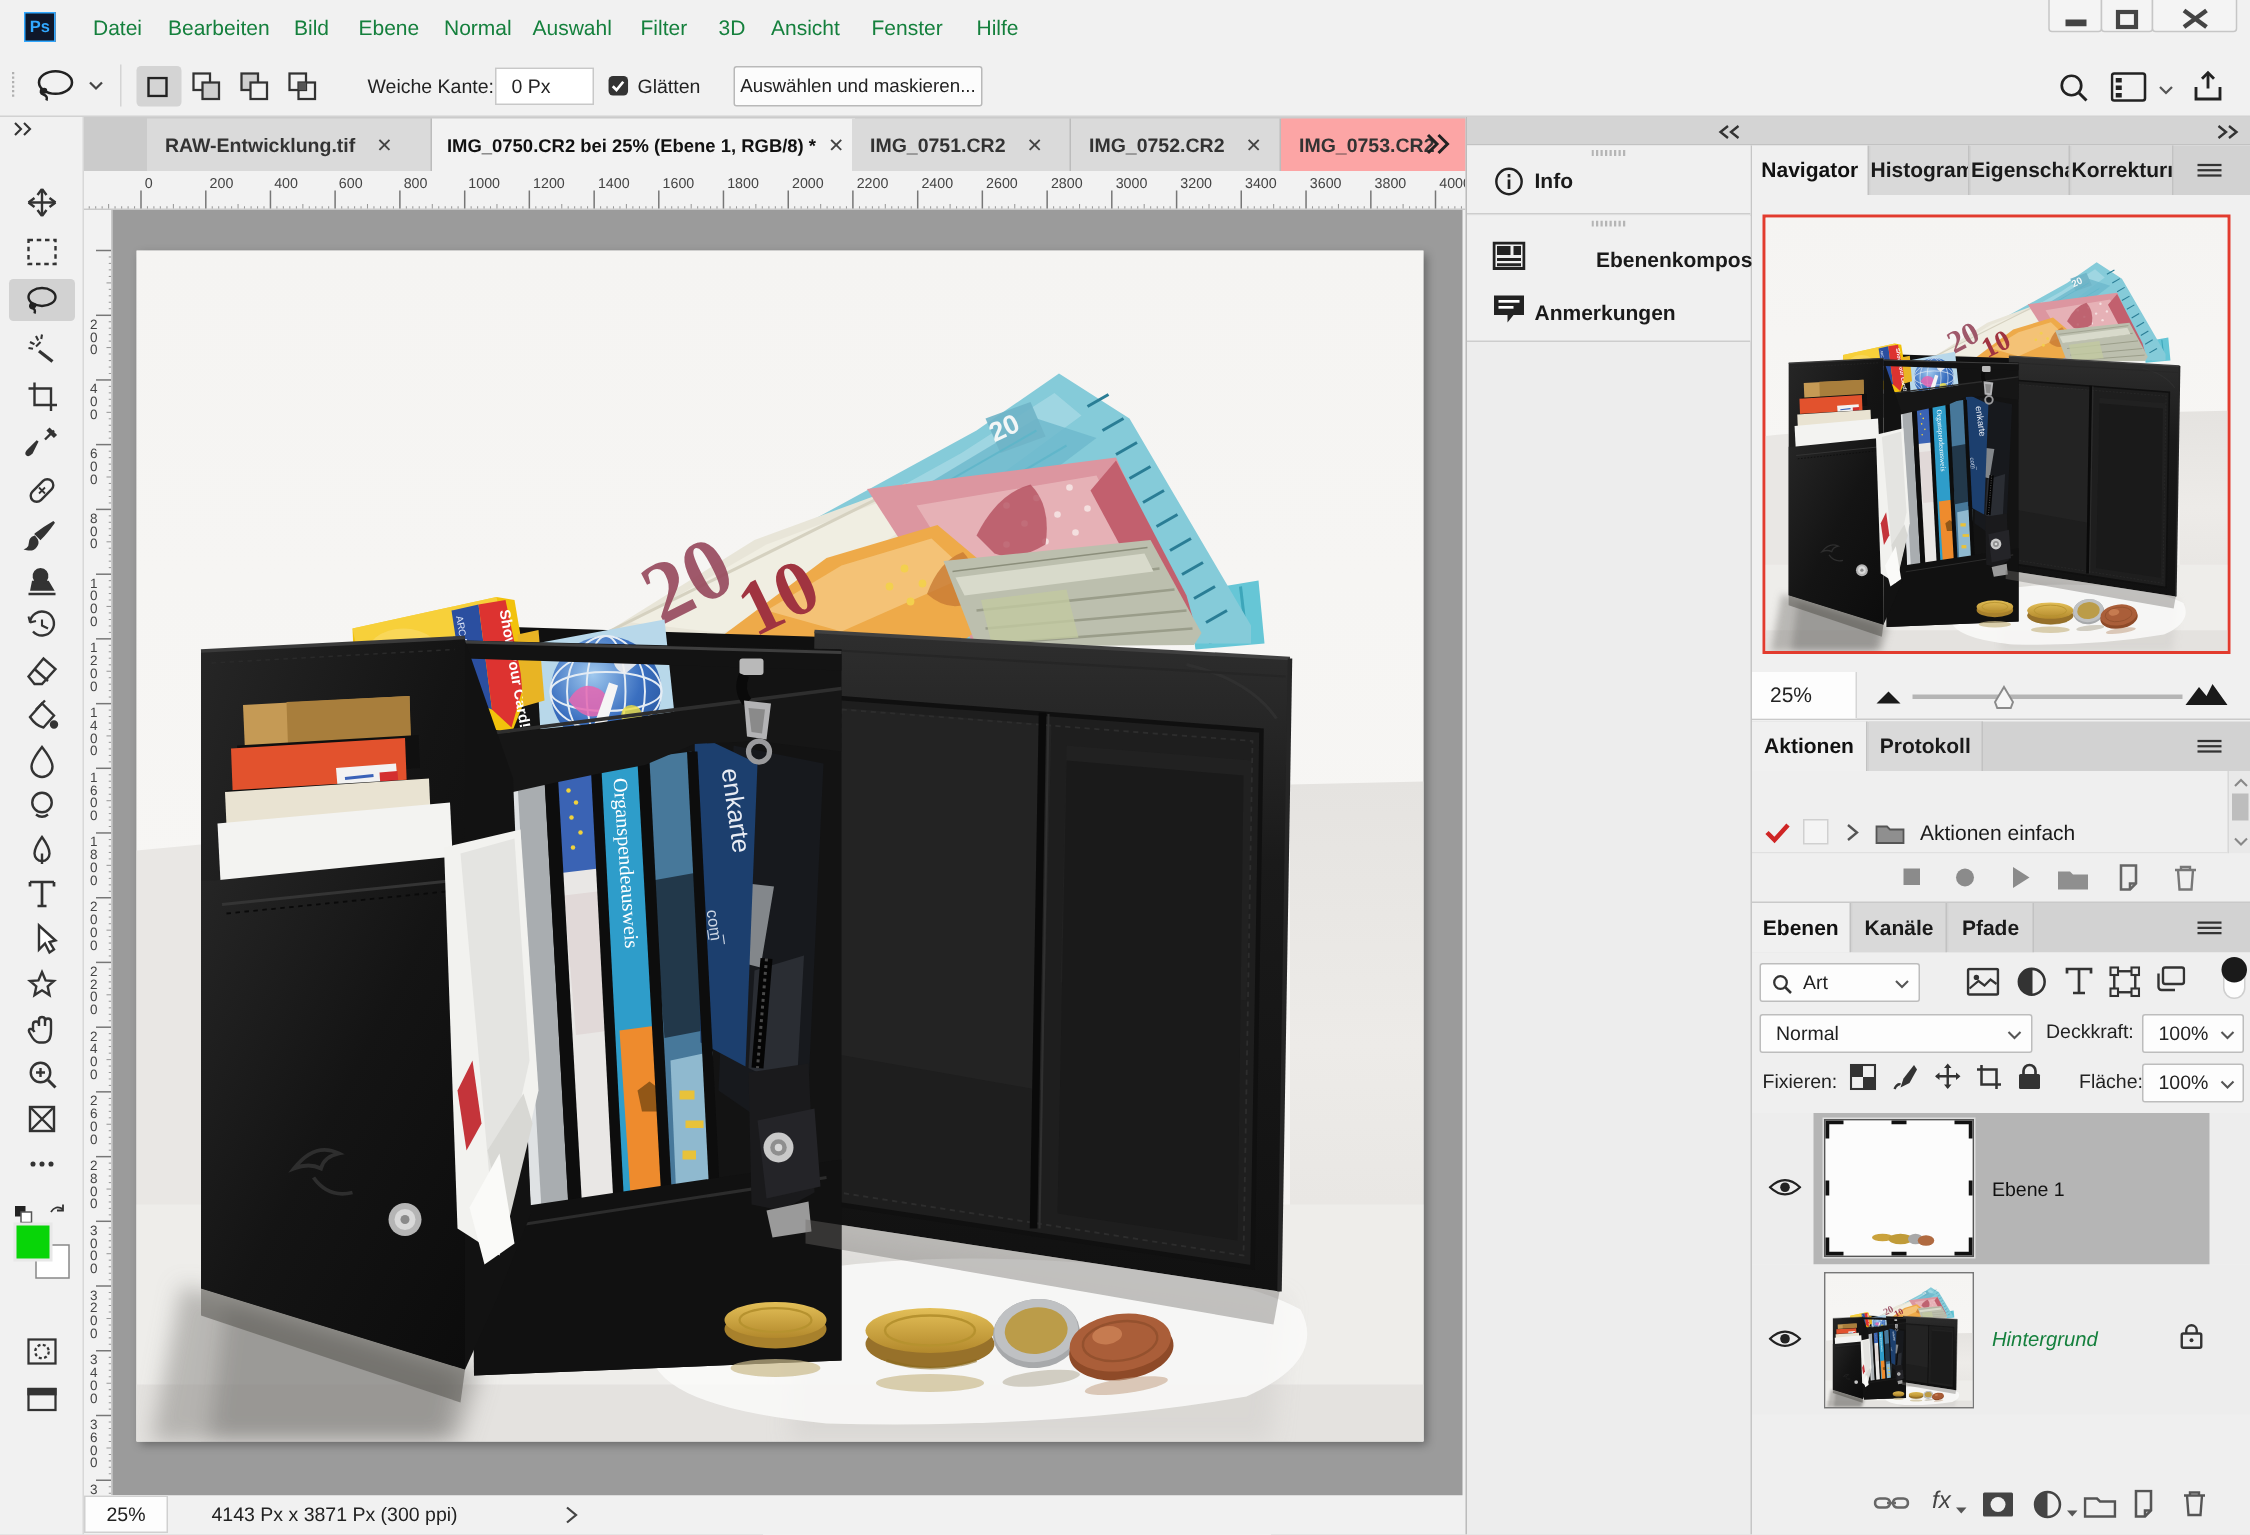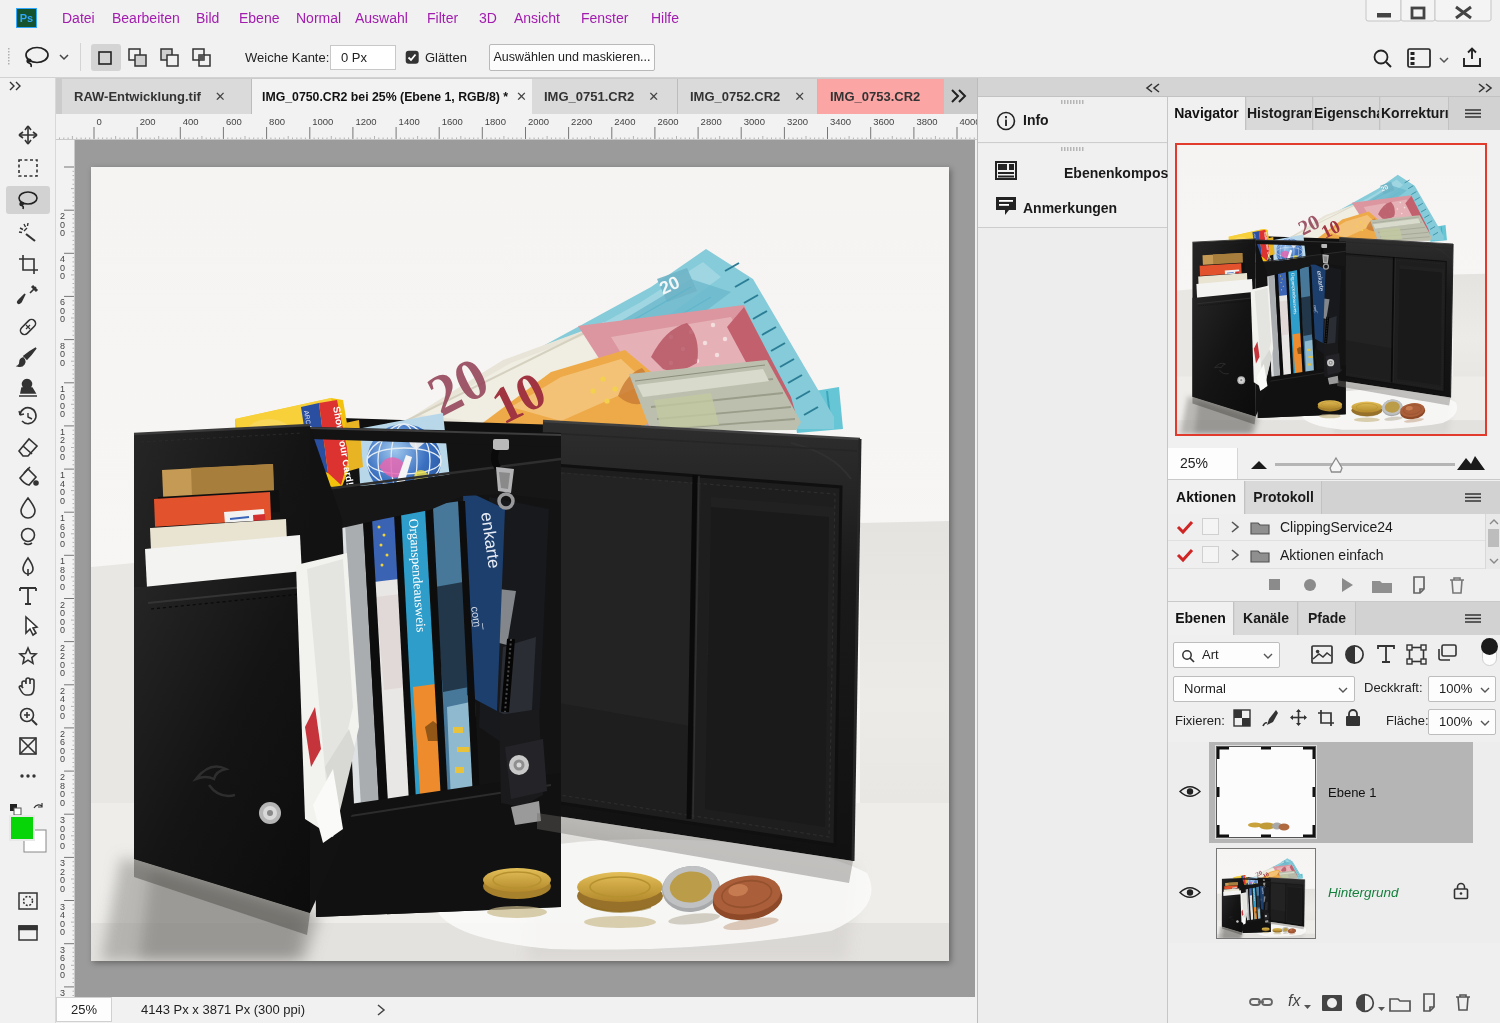--- a/index.html
+++ b/index.html
@@ -1,32 +1,32 @@
 <!DOCTYPE html>
 <html><head>
 <meta charset="utf-8">
 <style>
 * { margin:0; padding:0; box-sizing:border-box; }
 html,body { width:1500px; height:1023px; overflow:hidden; font-family:"Liberation Sans", sans-serif; background:#f0f0f0; }
 .abs { position:absolute; }
 #app { position:relative; width:1500px; height:1023px; background:#f0f0f0; }
 
 #menubar { left:0; top:0; width:1500px; height:36px; background:#f1f1f1; }
-#pslogo { left:16px; top:8px; width:21px; height:20px; background:#14532d; border:1px solid #31a8ff; color:#31a8ff; font-size:11px; font-weight:bold; text-align:center; line-height:18px; }
-.menuitem { position:absolute; top:0; height:36px; line-height:36px; color:#a21caf; font-size:14px; }
+#pslogo { left:16px; top:8px; width:21px; height:20px; background:#0f172a; border:1px solid #31a8ff; color:#31a8ff; font-size:11px; font-weight:bold; text-align:center; line-height:18px; }
+.menuitem { position:absolute; top:0; height:36px; line-height:36px; color:#15803d; font-size:14px; }
 
 #optbar { left:0; top:36px; width:1500px; height:42px; background:#f1f1f1; border-bottom:1px solid #d2d2d2; }
 .optsep { position:absolute; top:7px; width:1px; height:28px; background:#d4d4d4; }
 #modebox { left:91px; top:8px; width:30px; height:27px; background:#d4d4d4; border-radius:3px; }
 .opttext { position:absolute; color:#222; font-size:13px; }
 #feather { left:330px; top:9px; width:66px; height:25px; background:#fff; border:1px solid #c8c8c8; font-size:13px; color:#222; padding:4px 0 0 10px; }
 #maskbtn { left:489px; top:8px; width:166px; height:27px; background:#fcfcfc; border:1px solid #b9b9b9; border-radius:2px; font-size:12.5px; white-space:nowrap; color:#222; text-align:center; line-height:25px; }
 
 #tabbar { left:56px; top:78px; width:921px; height:36px; background:#cbcbcb; }
-.dtab { position:absolute; top:1px; height:35px; font-size:13px; font-weight:bold; color:#333; line-height:35px; padding-left:12px; }
+.dtab { position:absolute; top:1px; height:35px; font-size:13px; font-weight:bold; color:#333; line-height:35px; padding-left:12px;margin-left:36px; }
 .dtab .x { font-weight:normal; color:#444; margin-left:14px; font-size:13px; }
 
 #toolbar { left:0; top:78px; width:56px; height:945px; background:#f1f1f1; border-right:1px solid #d8d8d8; }
 
 #hruler { left:56px; top:114px; width:921px; height:26px; background:#f2f2f2; border-bottom:1px solid #c9c9c9; overflow:hidden;}
 #vruler { left:56px; top:140px; width:19px; height:857px; background:#f2f2f2; border-right:1px solid #c9c9c9; overflow:hidden;}
 #canvas { left:75px; top:140px; width:900px; height:857px; background:#9b9b9b; overflow:hidden; }
 #photo { left:16px; top:27px; width:858px; height:794px; background:#f6f5f3; box-shadow:2px 2px 6px rgba(0,0,0,0.35); }
 
 #statusbar { left:56px; top:997px; width:921px; height:26px; background:#f1f1f1; }
@@ -922,33 +922,20 @@
         <div class="ptab" style="left:78px;width:76px;">Protokoll</div>
         <svg class="abs" style="left:296px;top:11px;" width="18" height="12">
             <g stroke="#333" stroke-width="1.5">
               <line x1="1" y1="2" x2="17" y2="2"></line>
               <line x1="1" y1="5.5" x2="17" y2="5.5"></line>
               <line x1="1" y1="9" x2="17" y2="9"></line>
             </g>
           </svg>
       </div>
       <div class="abs" style="left:0;top:417px;width:333px;height:55px;background:#efefef;">
-        <div class="abs" style="left:0;top:0;width:317px;height:27px;background:#efefef;border-bottom:1px solid #e0e0e0;">
-          <svg class="abs" style="left:8px;top:6px;" width="18" height="15">
-              <path d="M2 7 L7 12 L16 2" fill="none" stroke="#cf2525" stroke-width="3"></path>
-            </svg>
-          <div class="abs" style="left:34px;top:4px;width:17px;height:17px;background:#f4f4f4;border:1px solid #d0d0d0;"></div>
-          <svg class="abs" style="left:62px;top:6px;" width="10" height="14">
-              <path d="M2 2 L8 7 L2 12" fill="none" stroke="#555" stroke-width="1.6"></path>
-            </svg>
-          <svg class="abs" style="left:82px;top:5px;" width="20" height="16">
-              <path d="M1 4 h7 l2 2 h9 v9 h-18 z" fill="#8f8f8f" stroke="#555" stroke-width="1.2"></path>
-            </svg>
-          <div class="abs" style="left:112px;top:5px;font-size:14px;color:#1a1a1a;">ClippingService24</div>
-        </div>
         <div class="abs" style="left:0;top:28px;width:317px;height:27px;border-bottom:1px solid #e0e0e0;">
           <svg class="abs" style="left:8px;top:6px;" width="18" height="15">
               <path d="M2 7 L7 12 L16 2" fill="none" stroke="#cf2525" stroke-width="3"></path>
             </svg>
           <div class="abs" style="left:34px;top:4px;width:17px;height:17px;background:#f4f4f4;border:1px solid #d0d0d0;"></div>
           <svg class="abs" style="left:62px;top:6px;" width="10" height="14">
               <path d="M2 2 L8 7 L2 12" fill="none" stroke="#555" stroke-width="1.6"></path>
             </svg>
           <svg class="abs" style="left:82px;top:5px;" width="20" height="16">
               <path d="M1 4 h7 l2 2 h9 v9 h-18 z" fill="#8f8f8f" stroke="#555" stroke-width="1.2"></path>

